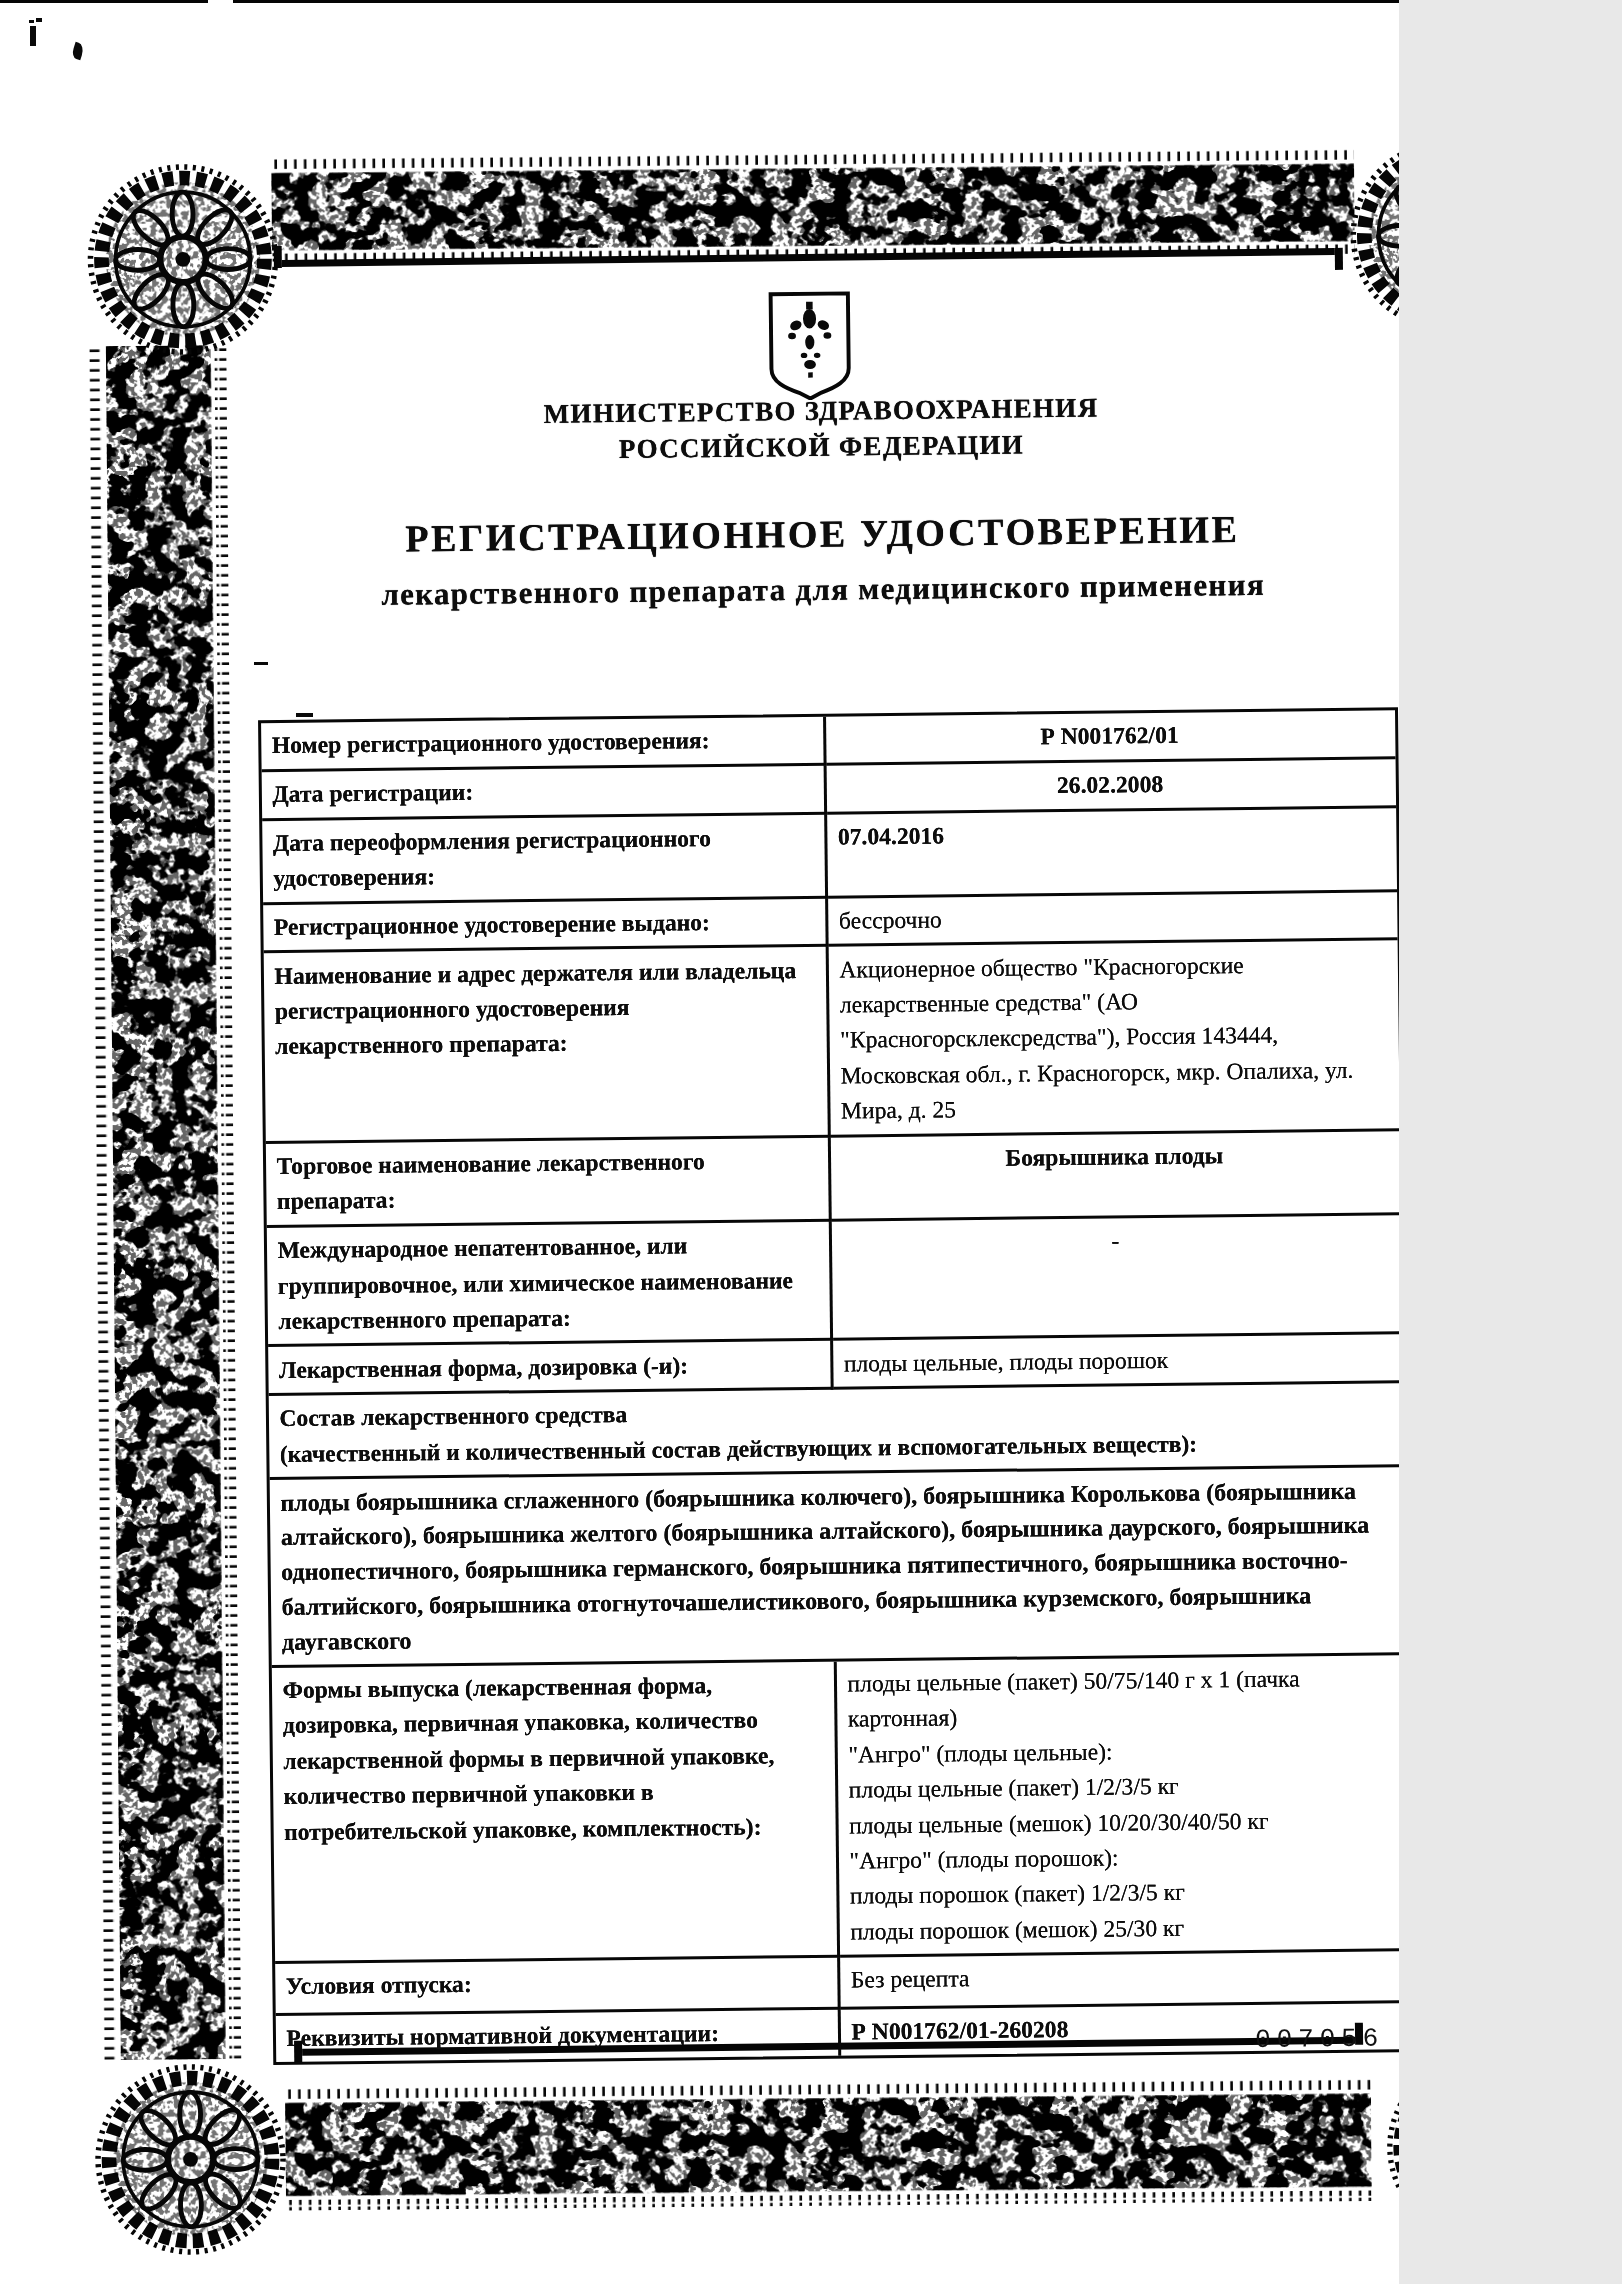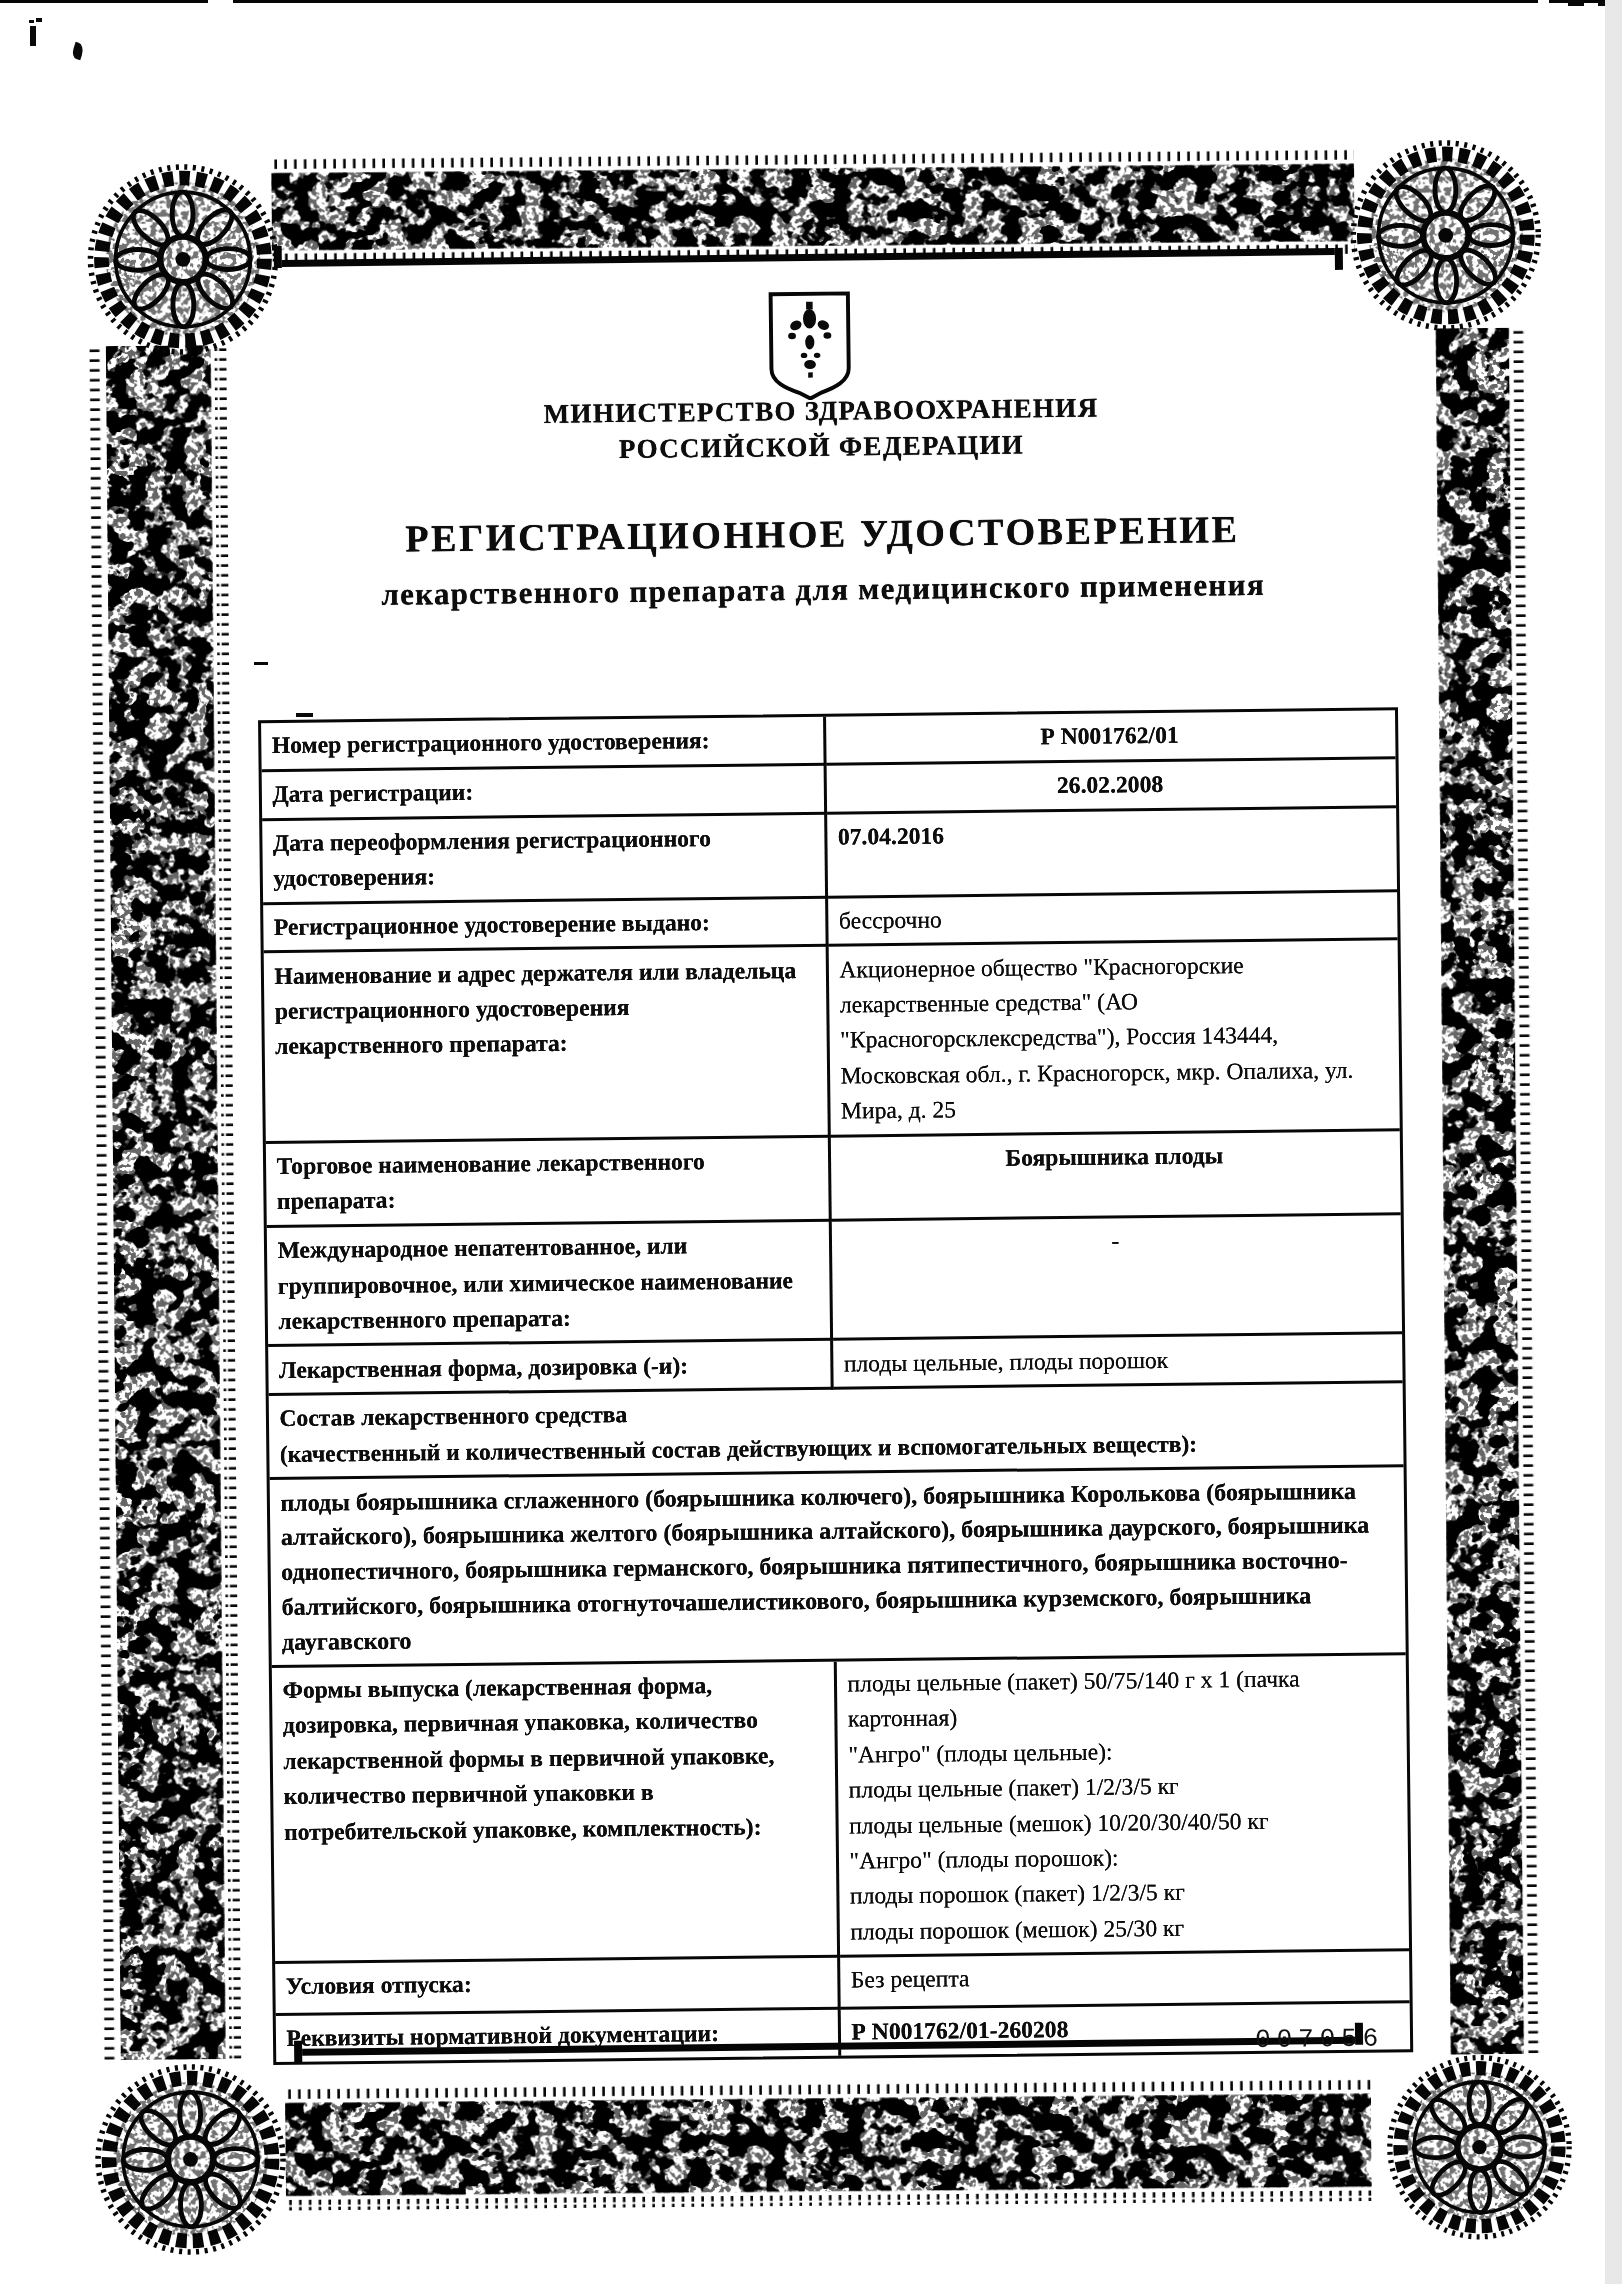--- a/index.html
+++ b/index.html
@@ -1,17 +1,17 @@
 <!DOCTYPE html>
 <html style="font-size:10.5px"><head>
 <meta charset="utf-8">
 <style>
   html,body{margin:0;padding:0;background:#e8e8e8;}
   .page{
-    position:relative; width:1605px; height:2284px; background:#ffffff;
+    position:relative; width:1399px; height:2284px; background:#ffffff;
     overflow:hidden; font-family:"Liberation Serif","DejaVu Serif",serif; color:#0d0d0d;
   }
   
   .top-edge{position:absolute;left:0;top:0;width:1623px;height:3.3px;background:#050505;}
   .top-edge .gap{position:absolute;top:-0.7px;height:5.2px;background:#fff;display:block;}
   .top-edge .g1{left:208px;width:25px;}
   .top-edge .g2{left:1538px;width:10.5px;}
   .speck{position:absolute;background:#090909;display:block;}
   .s1a{left:30px;top:26px;width:5.9px;height:19.6px;}
   .s1b{left:29px;top:19.6px;width:4.6px;height:3.9px;}

